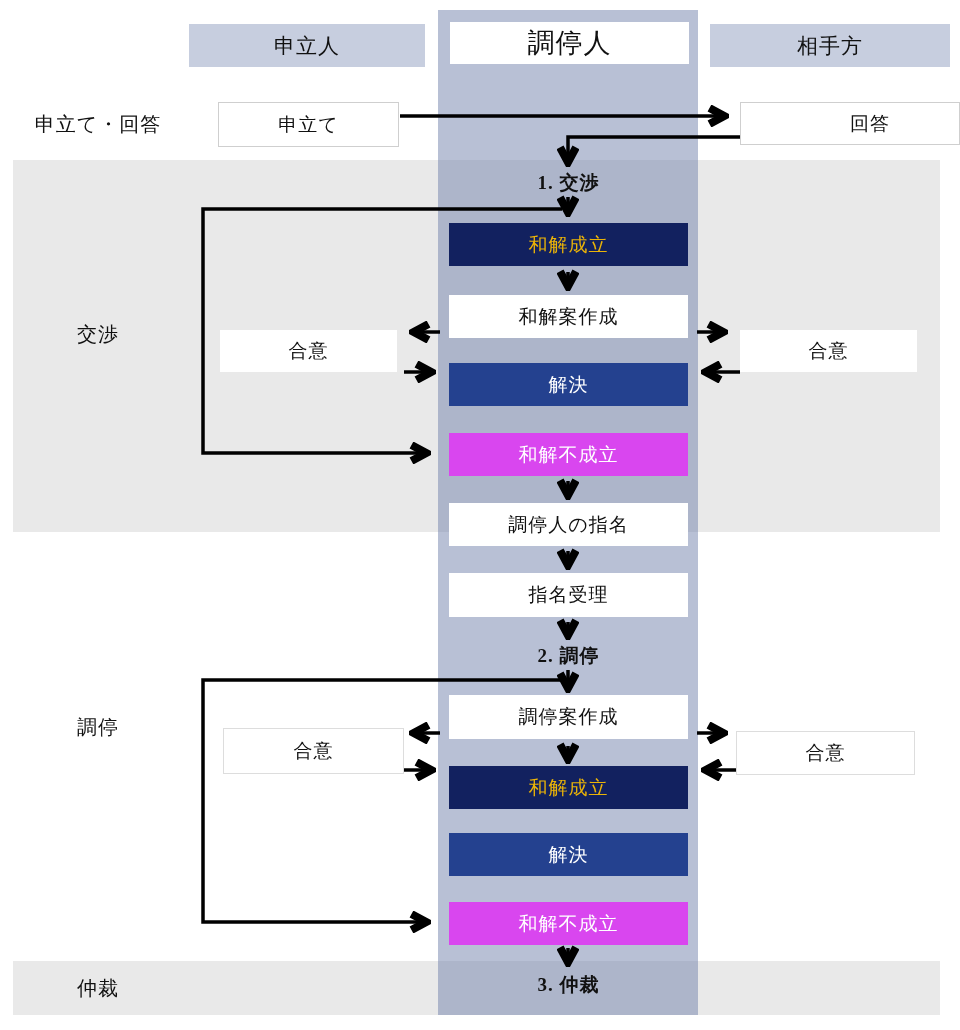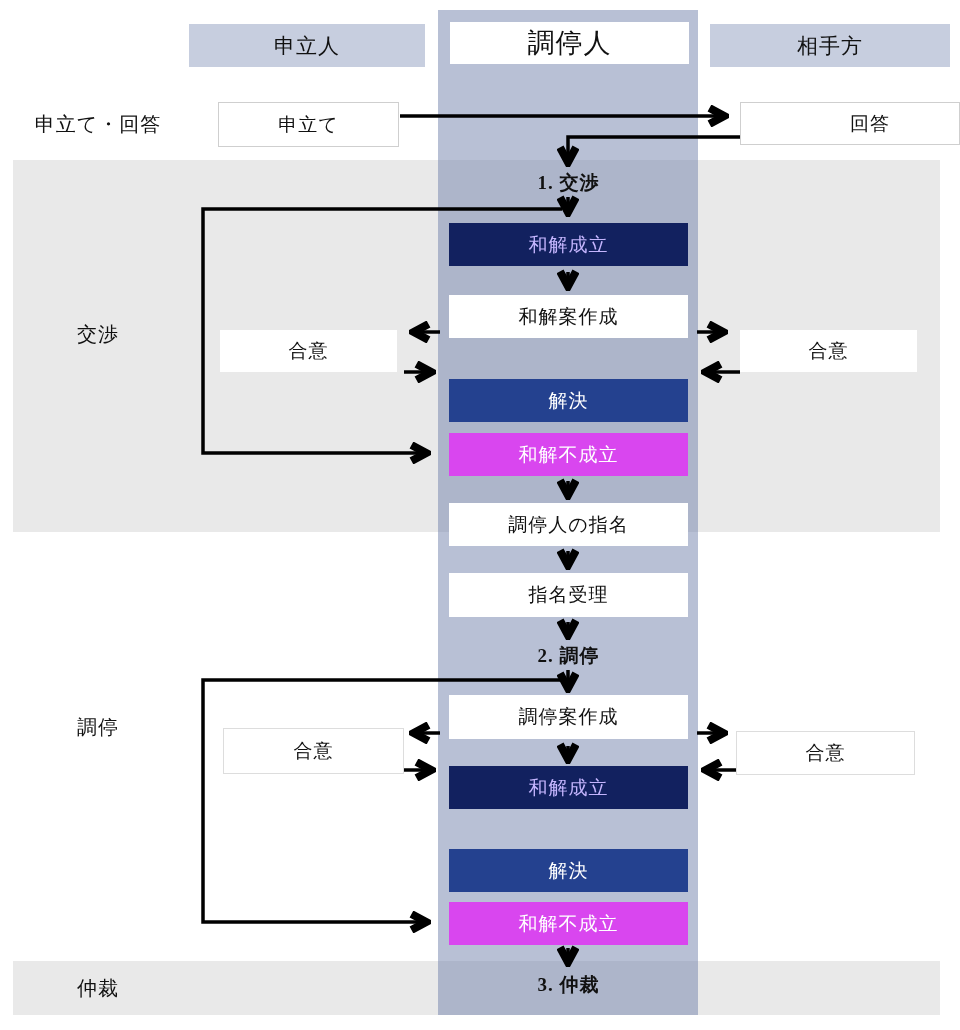--- a/index.html
+++ b/index.html
@@ -22,22 +22,22 @@
         text-align:center;z-index:3;font-size:19px;letter-spacing:1px;}
 
   .hdr{background:#C7CEDF;font-size:21px;}
   .hdr-white{background:#FFFFFF;font-size:27px;}
 
   .rowlabel{justify-content:center;font-size:20px;z-index:3;}
 
   .box-white{background:#FFFFFF;}
   .box-white-border{background:#FFFFFF;border:1px solid #CFCFCF;}
   .box-white-border-light{background:#FFFFFF;border:1px solid #DDDDDD;}
-  .box-navy{background:#12215F;color:#c4b5fd;}
-  .box-blue{background:#24418F;color:#FFFFFF;margin-top:16px;}
+  .box-navy{background:#12215F;color:#eab308;}
+  .box-blue{background:#24418F;color:#FFFFFF;}
   .box-gray{background:#d946ef;color:#FFFFFF;}
 
   .phase-label{font-weight:bold;font-size:19px;background:transparent;}
 </style>
 </head>
 <body>
 
 <div class="canvas">
 
   <div class="section-band band-negotiation"></div>

